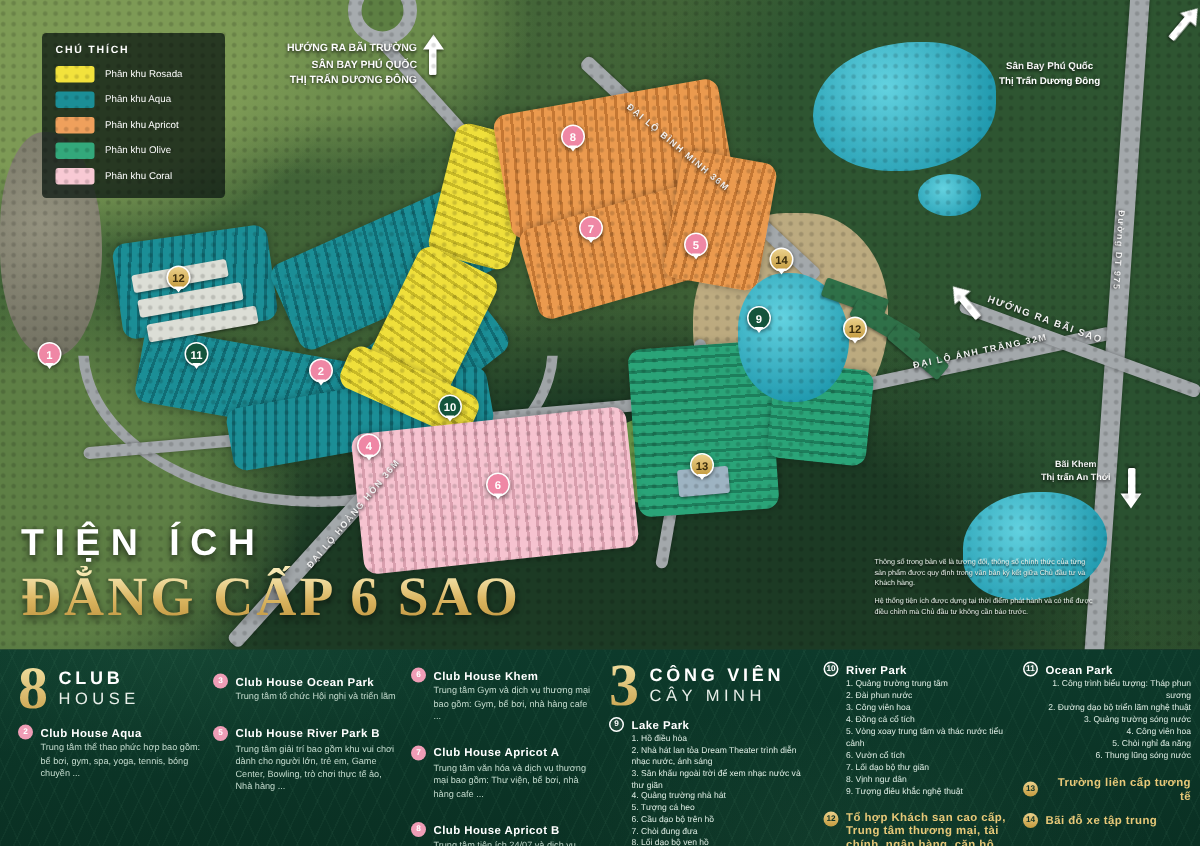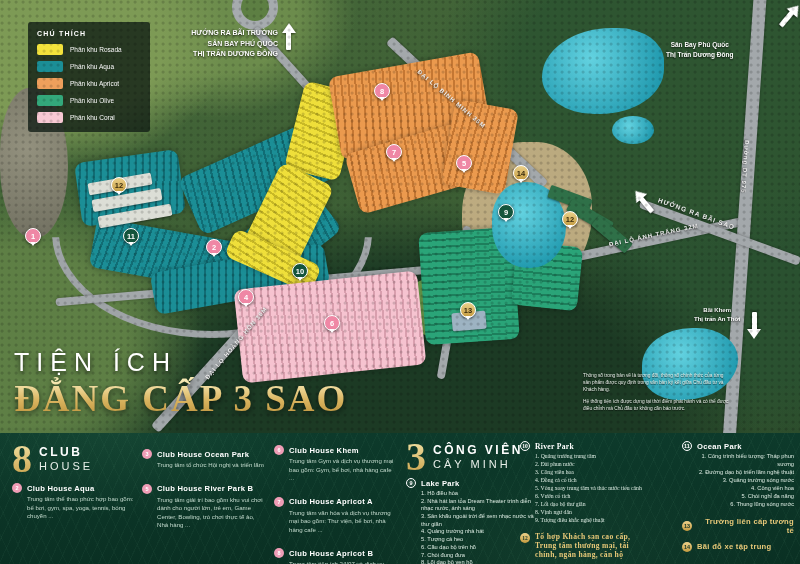--- a/index.html
+++ b/index.html
@@ -55,21 +55,21 @@
     color:#fff;font-size:7.5px;font-weight:bold;display:flex;align-items:center;justify-content:center;
     transform:translate(-50%,-50%);box-shadow:0 1px 3px rgba(0,0,0,.55);z-index:30;}
   .marker::after{content:"";position:absolute;bottom:-6px;left:50%;transform:translateX(-50%);
     border:3px solid transparent;border-top:4px solid #fff;}
   .marker.coral{background:#ef87a5;}
   .marker.park{background:#14543c;}
   .marker.gold{background:linear-gradient(180deg,#ecd18b,#c49b3f);color:#3a2d0e;}
 
   
   #title-overlay{position:absolute;left:14px;top:348px;z-index:40;}
-  #title-line1{color:#fff;font-size:25px;letter-spacing:7px;font-weight:400;text-shadow:0 2px 5px rgba(0,0,0,.7);}
+  #title-line1{color:#fff;font-size:25px;letter-spacing:7px;font-weight:700;text-shadow:0 2px 5px rgba(0,0,0,.7);}
   #title-line2{font-family:"Liberation Serif",serif;font-weight:bold;font-size:37px;letter-spacing:2px;
     background:linear-gradient(180deg,#f7e9b4 10%,#d9b35e 55%,#b68b35);
     -webkit-background-clip:text;background-clip:text;color:transparent;
     filter:drop-shadow(0 2px 3px rgba(0,0,0,.6));}
 
   
   #disclaimer{position:absolute;left:583px;top:373px;width:146px;color:#e9efe9;font-size:4.8px;
     line-height:1.45;text-shadow:0 1px 1px rgba(0,0,0,.8);z-index:35;}
   #disclaimer p{margin:0 0 5px;}
 
@@ -212,21 +212,21 @@
         <span class="lg-label">Phân khu Olive</span>
       </div>
       <div class="lg-row" style="margin-bottom:0;">
         <span class="lg-swatch" style="background: rgb(248, 201, 212);"></span>
         <span class="lg-label">Phân khu Coral</span>
       </div>
     </div>
 
     <div id="title-overlay">
       <div id="title-line1">TIỆN ÍCH</div>
-      <div id="title-line2">ĐẲNG CẤP 3 SAO</div>
+      <div id="title-line2">ĐẲNG CẤP 6 SAO</div>
     </div>
 
     <div id="disclaimer">
       <p>Thông số trong bản vẽ là tương đối, thông số chính thức của từng sản phẩm được quy định trong văn bản ký kết giữa Chủ đầu tư và Khách hàng.</p>
       <p>Hệ thống tiện ích được dựng tại thời điểm phát hành và có thể được điều chỉnh mà Chủ đầu tư không cần báo trước.</p>
     </div>
   </div>
 
   <div id="panel">
 
@@ -307,21 +307,21 @@
             <li>3. Sân khấu ngoài trời để xem nhạc nước và thư giãn</li>
             <li>4. Quảng trường nhà hát</li>
             <li>5. Tượng cá heo</li>
             <li>6. Cầu dạo bộ trên hồ</li>
             <li>7. Chòi đung đưa</li>
             <li>8. Lối dạo bộ ven hồ</li>
           </ul>
       </div>
     </div>
 
-    <div class="col" style="left:520px;width:126px;font-family:Liberation Serif, serif;">
+    <div class="col" style="left:549px;width:126px;">
       <div class="itm" style="margin-top:8px;">
         <div class="itm-head">
           <span class="num-c ring">10</span>
           <span class="itm-name">River Park</span>
         </div>
         <ul class="plist" style="line-height:1.4;">
             <li>1. Quảng trường trung tâm</li>
             <li>2. Đài phun nước</li>
             <li>3. Công viên hoa</li>
             <li>4. Đồng cá cổ tích</li>

